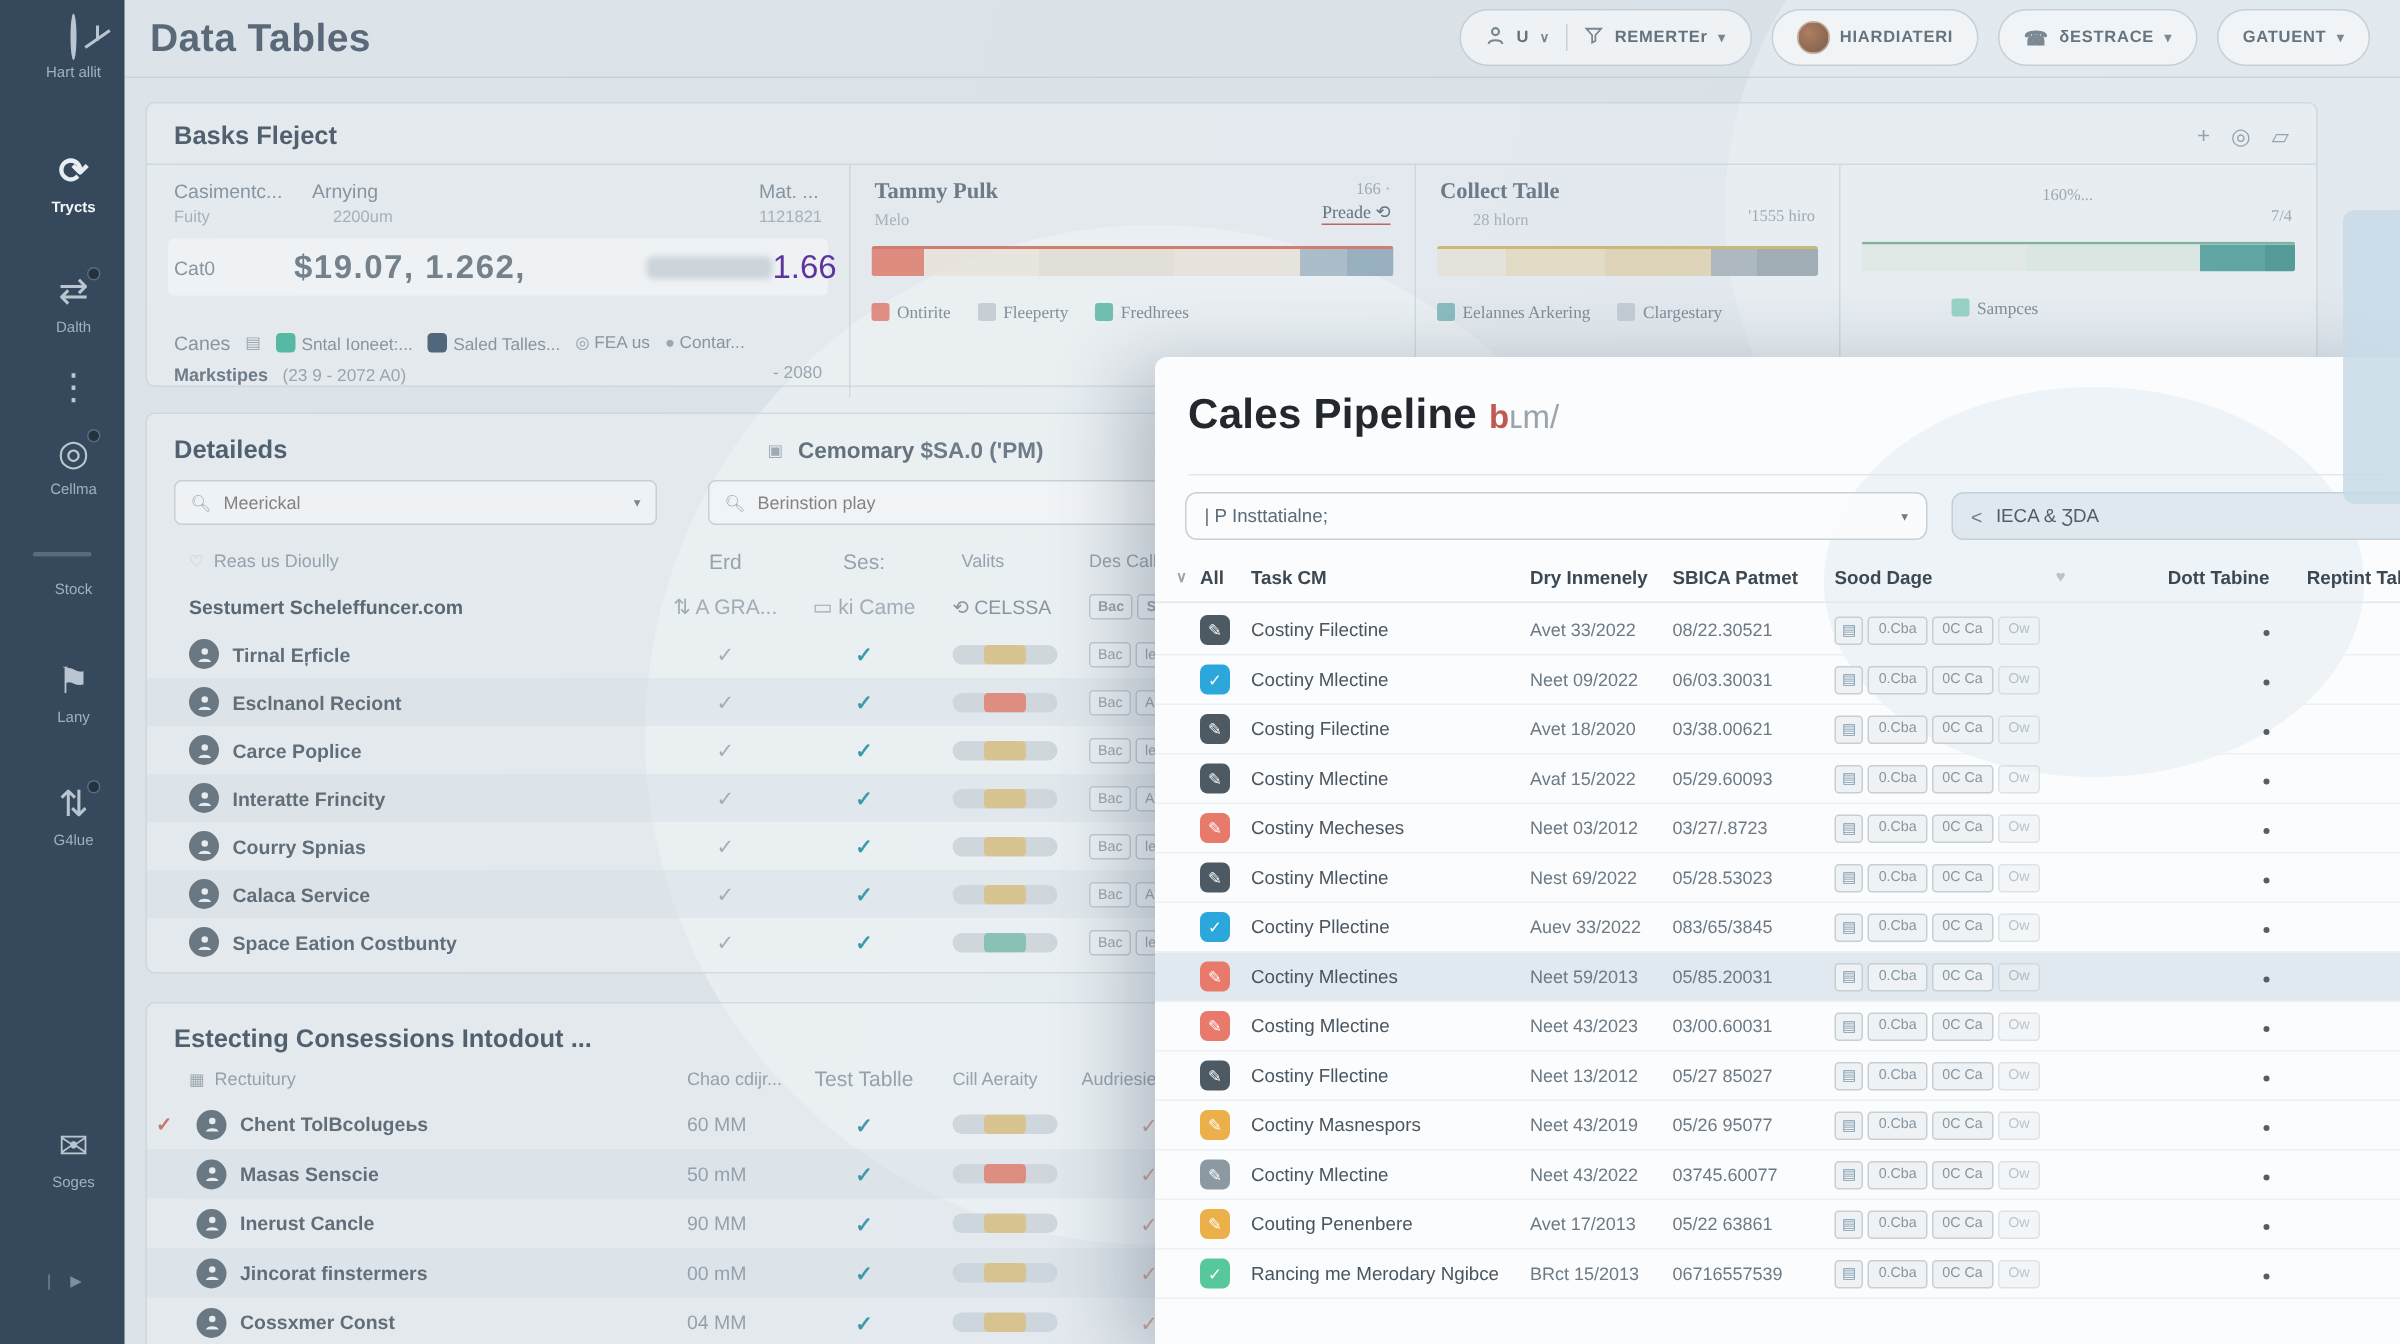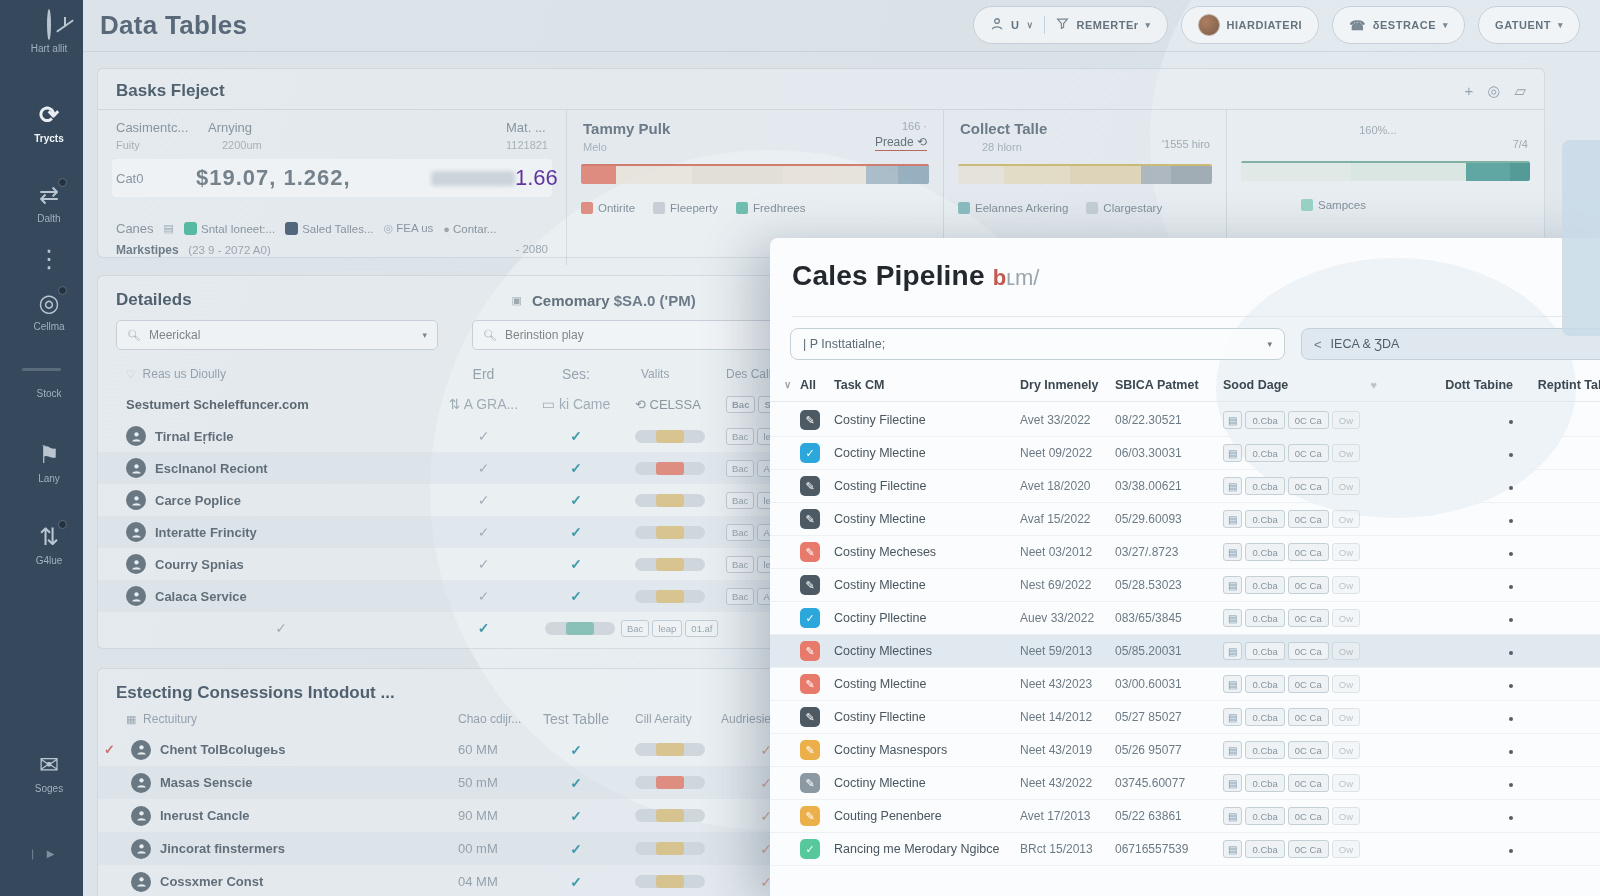--- a/index.html
+++ b/index.html
@@ -55,21 +55,21 @@
     border-radius:6px; }
   .card-title { font-size:17px; font-weight:bold; color:#3e4f5f; }
 
   
   #stats { left:14px; top:68px; width:1448px; height:190px; }
   .stats-head { display:flex; justify-content:space-between; align-items:center;
     padding:12px 18px 8px 18px; border-bottom:1px solid rgba(158,174,187,.35); }
   .stats-tools { display:flex; gap:14px; color:#8d9ba6; font-size:15px; }
   .stats-grid { display:grid; grid-template-columns:468px 377px 283px 1fr; height:136px; }
   .stats-col { padding:8px 14px; position:relative; }
-  .stats-col + .stats-col { border-left:1px solid rgba(158,174,187,.35); }
+  .stats-col + .stats-col { border-left:1px solid rgba(158,174,187,.35);font-family:Liberation Serif, serif; }
   .lab { font-size:13px; color:#7c8b96; }
   .sublab { font-size:11px; color:#9eabb5; margin-top:4px; }
   .row-a { display:grid; grid-template-columns:92px 1fr auto; padding:2px 4px; }
   .row-b { display:grid; grid-template-columns:80px 235px 1fr auto; align-items:center;
     background:rgba(246,249,250,.7); border-radius:4px; margin-top:6px; padding:6px 4px; }
   .money { font-size:22px; font-weight:bold; color:#67757f; letter-spacing:1px; }
   .blurpill { width:84px; height:15px; border-radius:4px; background:#c9d2d8; filter:blur(2px); }
   .bignum { font-size:22px; font-weight:normal; color:#4c1d95; }
   .row-c { display:flex; align-items:center; gap:10px; margin-top:24px; padding:0 4px;
     font-size:11.5px; color:#7d8b96; white-space:nowrap; }
@@ -550,20 +550,29 @@
           </span>
           <span class="bdgset">
             <span class="bdg-box">Bac</span>
             <span class="bdg-box">Aober</span>
             <span class="bdg-box">03.a8</span>
           </span>
           <span class="ck gray">✓</span>
         </div>
 
         <div class="dgrid zebra">
+          <span class="rowname">
+            <span class="pava">
+              <svg viewBox="0 0 24 24">
+                <circle cx="12" cy="8" r="4" fill="#e8eef2"></circle>
+                <path d="M4 21c1.5-5.5 14.5-5.5 16 0z" fill="#e8eef2"></path>
+              </svg>
+            </span>
+            <span>Space Eation Costbunty</span>
+          </span>
           <span class="ck gray">✓</span>
           <span class="ck teal">✓</span>
           <span style="padding-left:14px">
             <span class="mpill">
               <i></i>
               <i class="mid teal"></i>
               <i></i>
             </span>
           </span>
           <span class="bdgset">
@@ -940,21 +949,21 @@
       </div>
 
       <div class="prow r">
         <span></span>
         <span>
           <span class="cbox dark">
             <span>✎</span>
           </span>
         </span>
         <span class="pname">Costiny Fllectine</span>
-        <span class="pdate">Neet 14/2012</span>
+        <span class="pdate">Neet 13/2012</span>
         <span class="pdate">05/27 85027</span>
         <span class="pbadges">
           <span class="pb ic">▤</span>
           <span class="pb">0.Cba</span>
           <span class="pb">0C Ca</span>
           <span class="pb dim">Ow</span>
         </span>
         <span></span>
         <span class="dotcell"><span class="dot"></span></span>
         <span class="dotcell"><span class="dot"></span></span>

